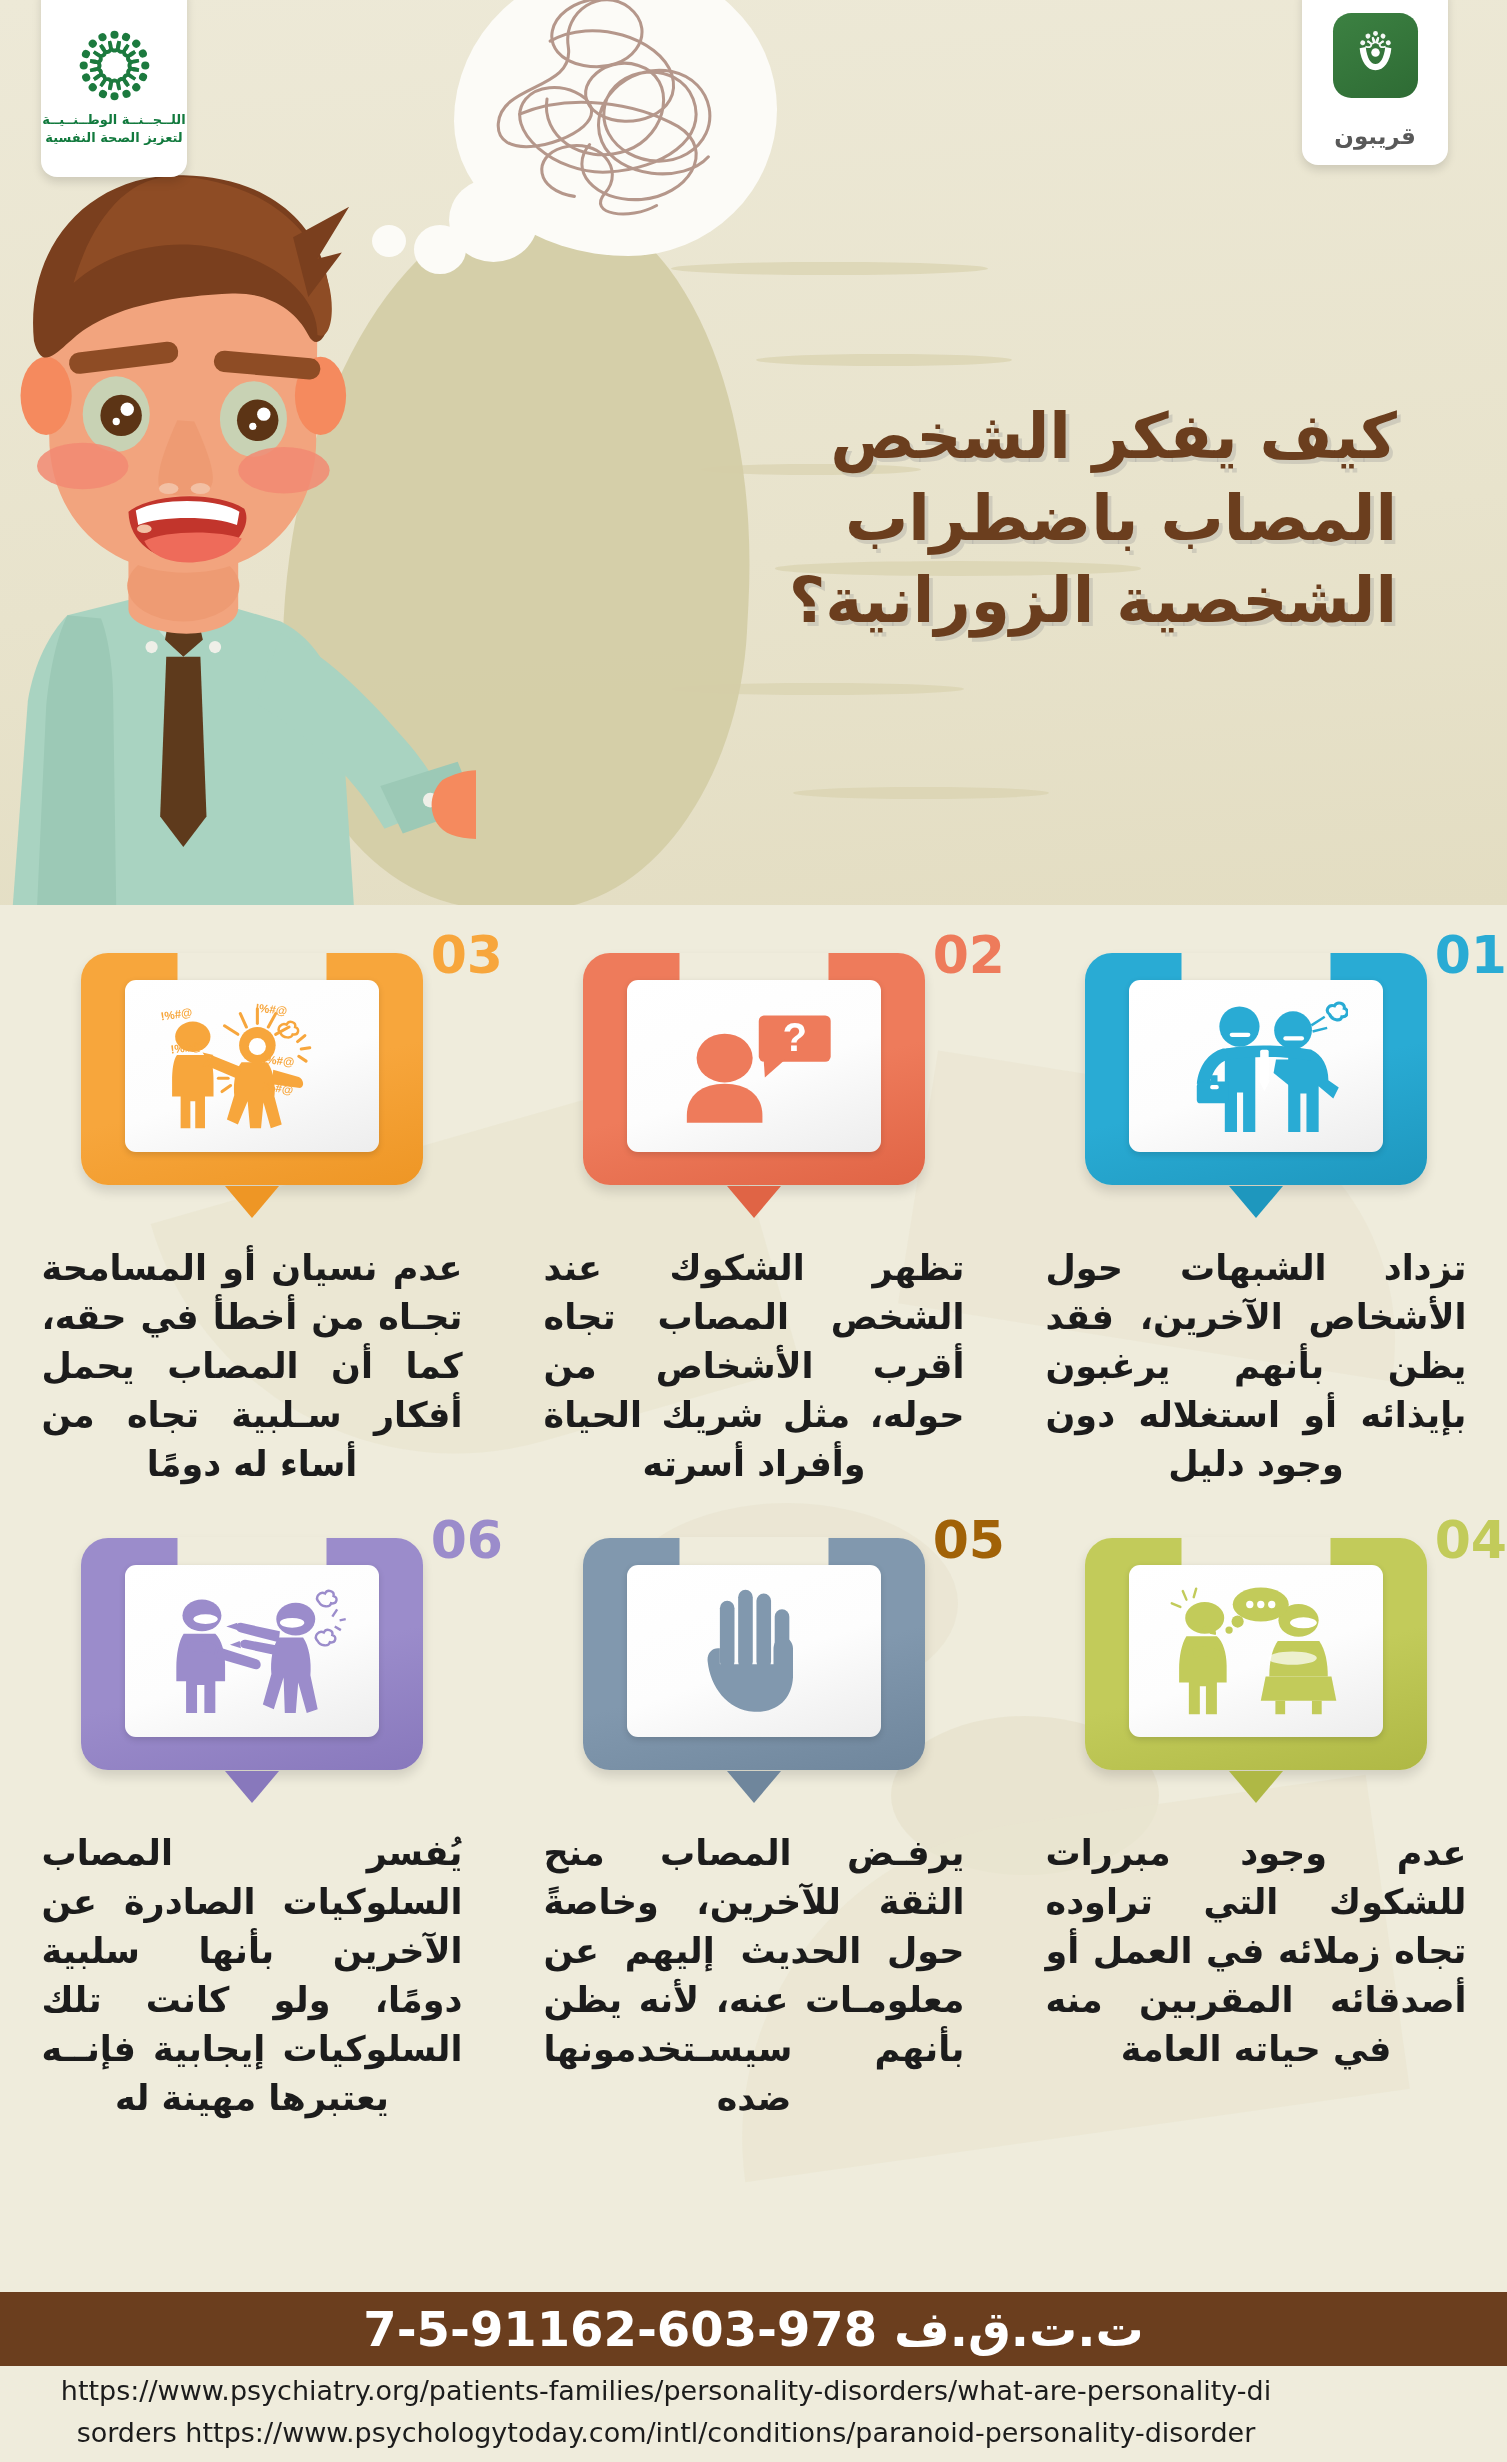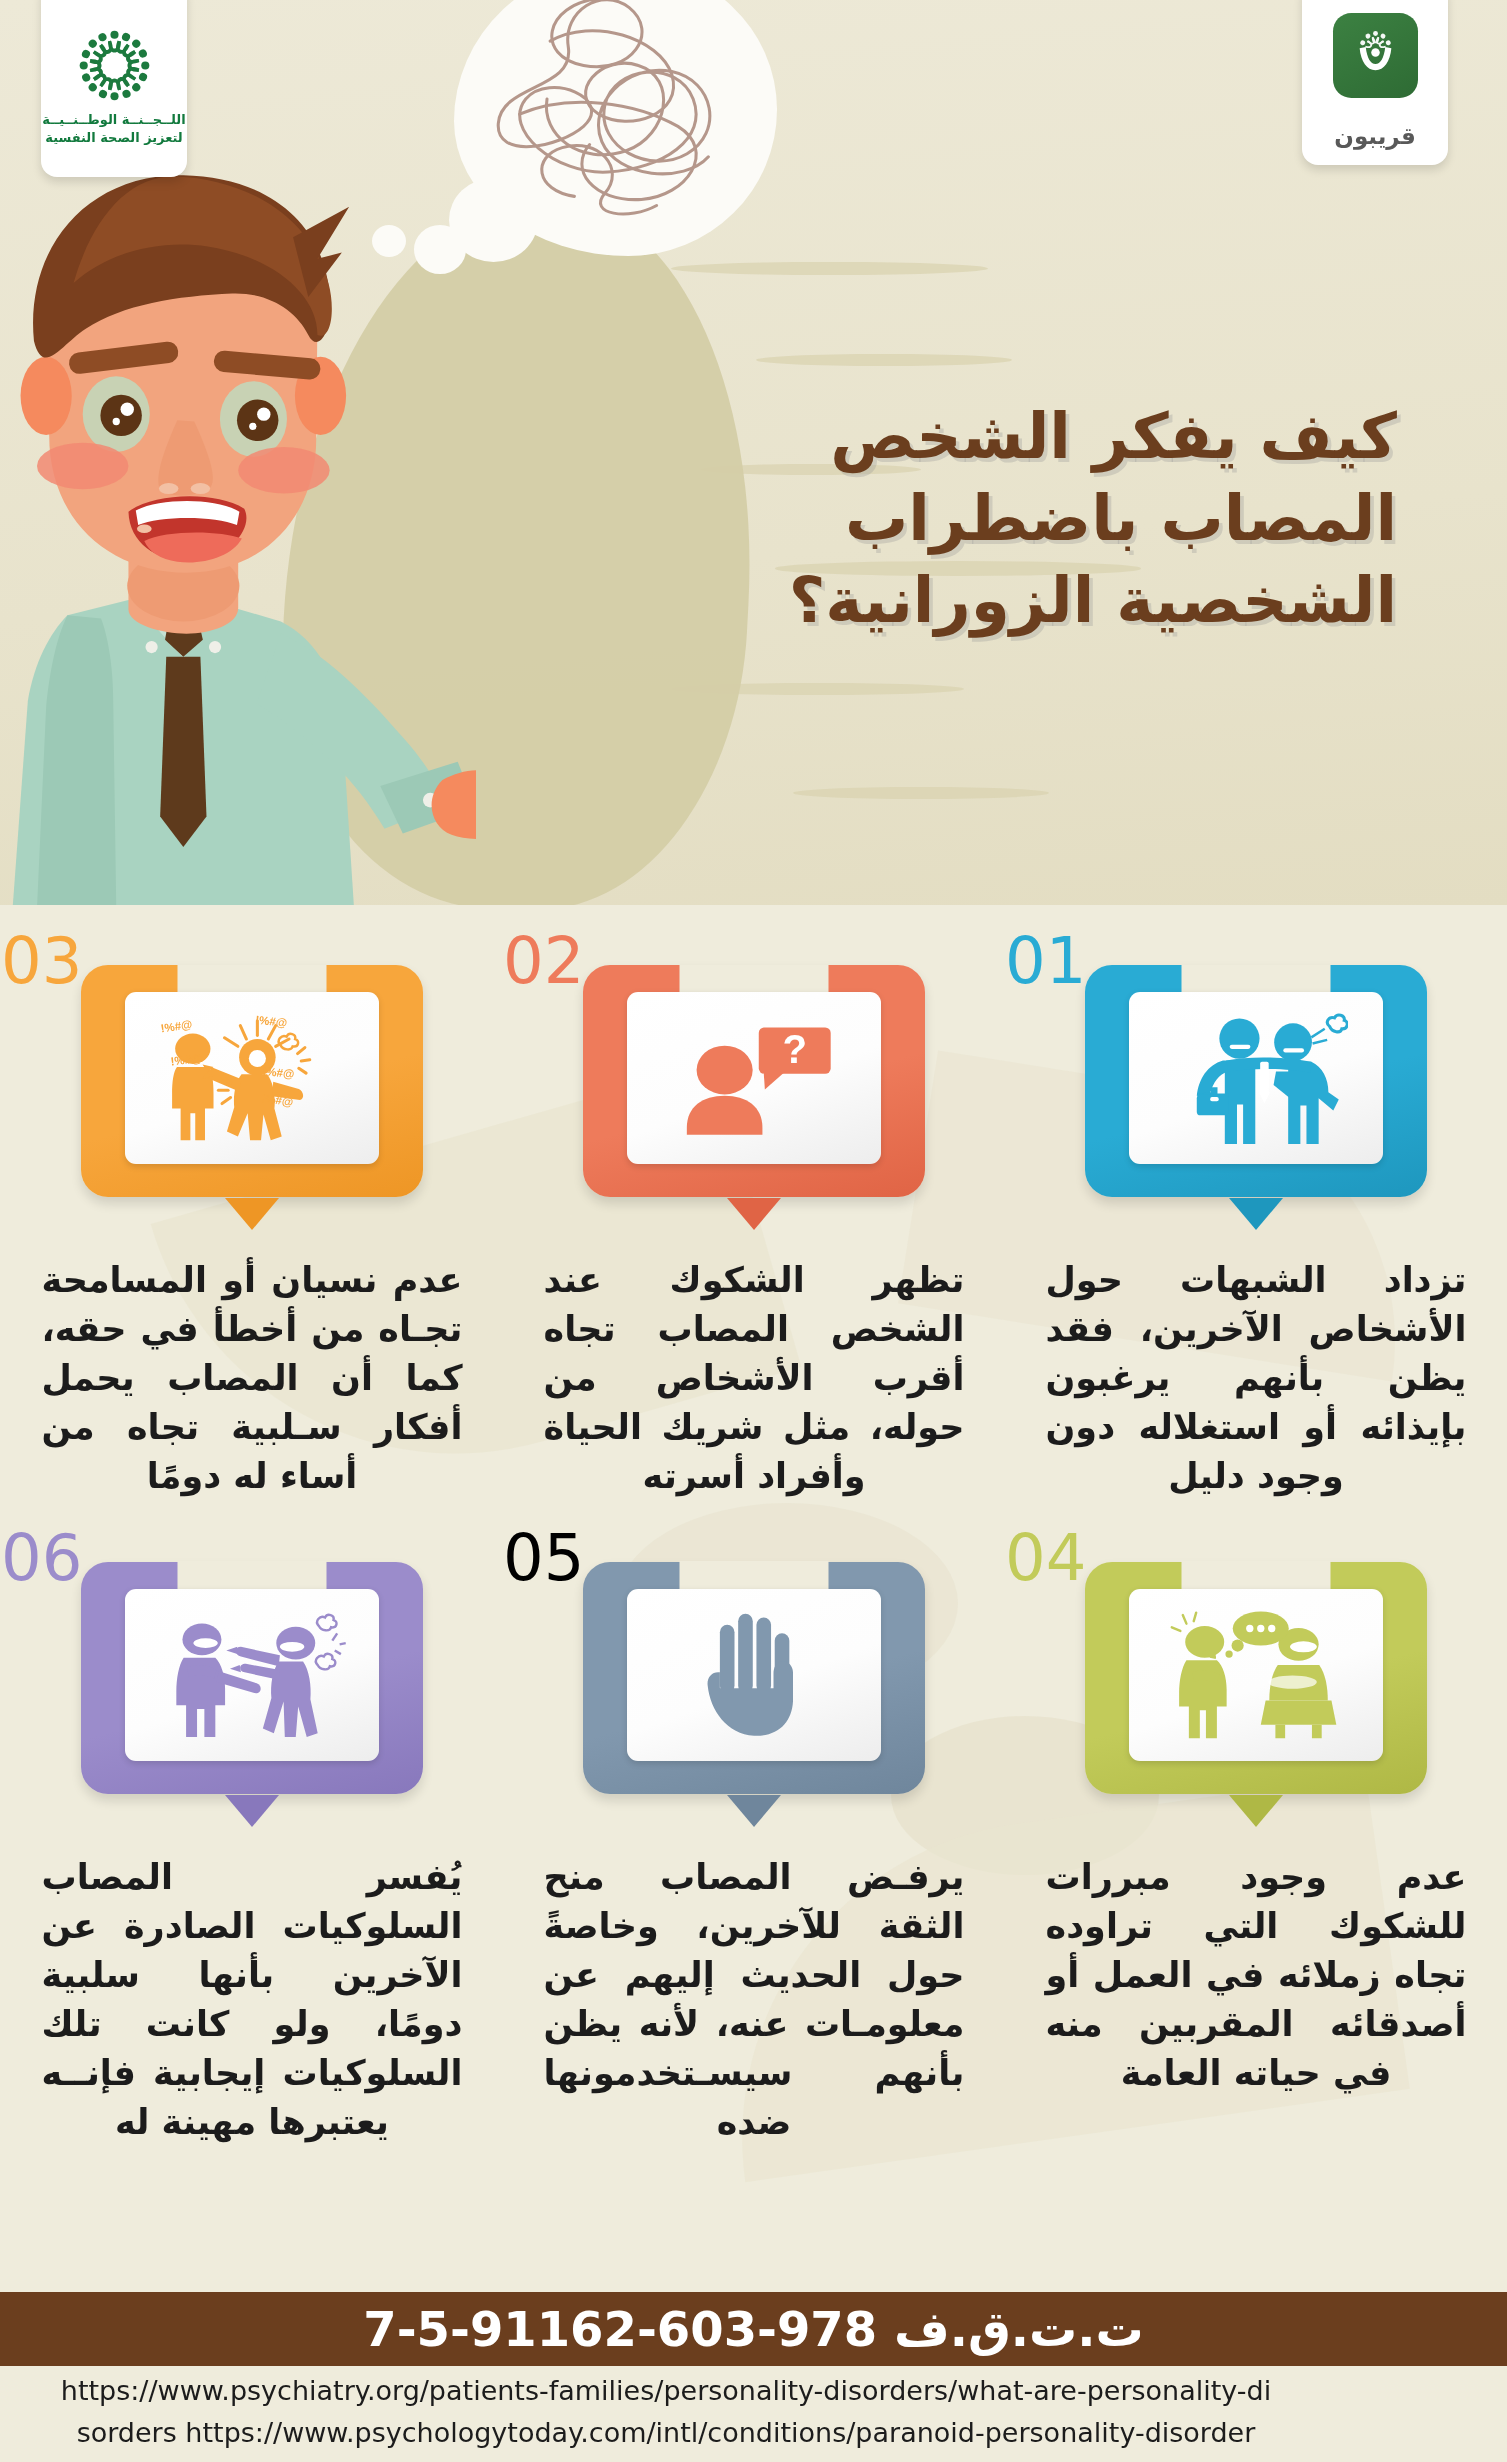--- a/index.html
+++ b/index.html
@@ -74,21 +74,21 @@
   .bg-blob { position:absolute; background:#E7E3CE; border-radius:50%; }
   .bg-swoosh { position:absolute; background:#E9E5D0; }
 
   .grid {
     position:relative; width:1507px; display:flex; flex-wrap:wrap;
     direction:rtl;
   }
   .cell { width:502px; position:relative; padding-top:24.4px; }
 
   .num {
-    position:relative; text-align:left; font-size:64px; font-weight:normal;
+    position:relative; text-align:right; font-size:52px; font-weight:bold;
     line-height:1; margin-bottom:-28px; z-index:3;
   }
   .frame-wrap { position:relative; width:342px; margin:0 auto; }
   .frame {
     position:relative; width:342px; height:232px; border-radius:27px;
     z-index:1; box-shadow:0 6.1px 11px rgba(0,0,0,.12);
   }
   .frame::before {
     content:""; position:absolute; left:50%; top:-0.6px; transform:translateX(-50%);
     width:149px; height:34px; background:#EFECDC; border-radius:0 0 6.1px 6.1px;
@@ -444,21 +444,21 @@
               </g>
             </svg>
           </div>
           <div class="pointer" id="ptr-3" style="border-top: 32px solid rgb(175, 184, 69);"></div>
         </div>
       </div>
       <div class="caption">عدم وجود مبررات للشكوك التي تراوده تجاه زملائه في العمل أو أصدقائه المقربين منه في حياته العامة</div>
     </div>
 
     <div class="cell">
-      <div class="num" id="num-4" style="color: #000000;">05</div>
+      <div class="num" id="num-4" style="color: #a16207;">05</div>
       <div class="frame-wrap">
         <div class="frame" id="frame-4" style="background: linear-gradient(165deg, rgb(129, 152, 174) 0%, rgb(129, 152, 174) 55%, rgb(111, 134, 156) 100%);">
           <div class="inner">
             <svg width="110" height="131" viewBox="0 0 180 215">
               <g fill="#8198AE">
                 <rect x="34" y="26" width="24" height="112" rx="12"></rect>
                 <rect x="64" y="8" width="24" height="130" rx="12"></rect>
                 <rect x="94" y="14" width="24" height="124" rx="12"></rect>
                 <rect x="124" y="40" width="24" height="104" rx="12"></rect>
                 <path d="M34 104 C22 102 12 112 14 126 C18 166 46 206 90 208 C130 210 152 186 154 152 L154 104 C154 92 144 84 134 86

